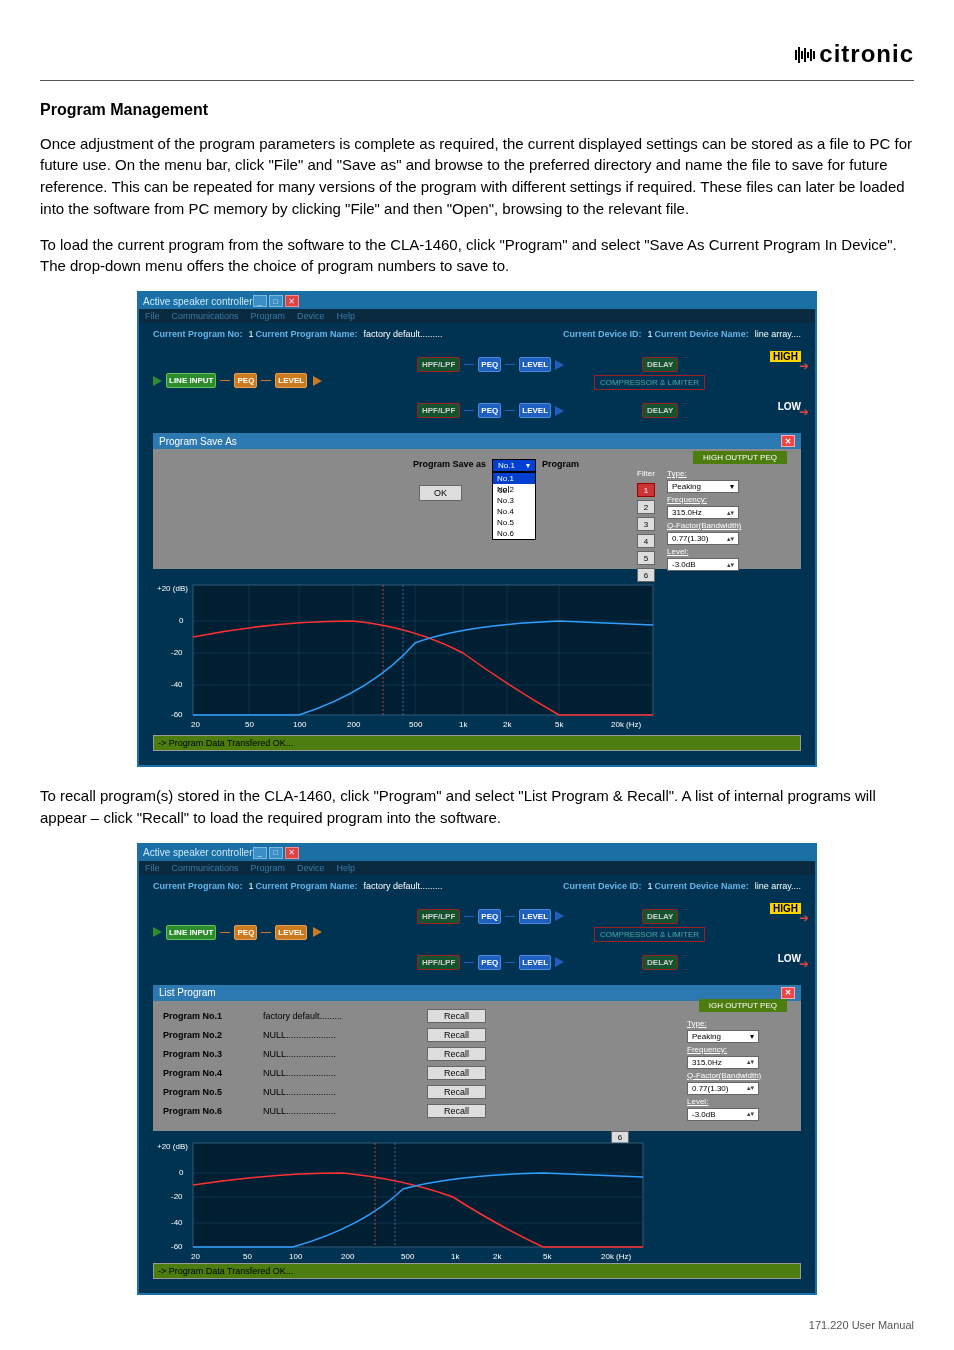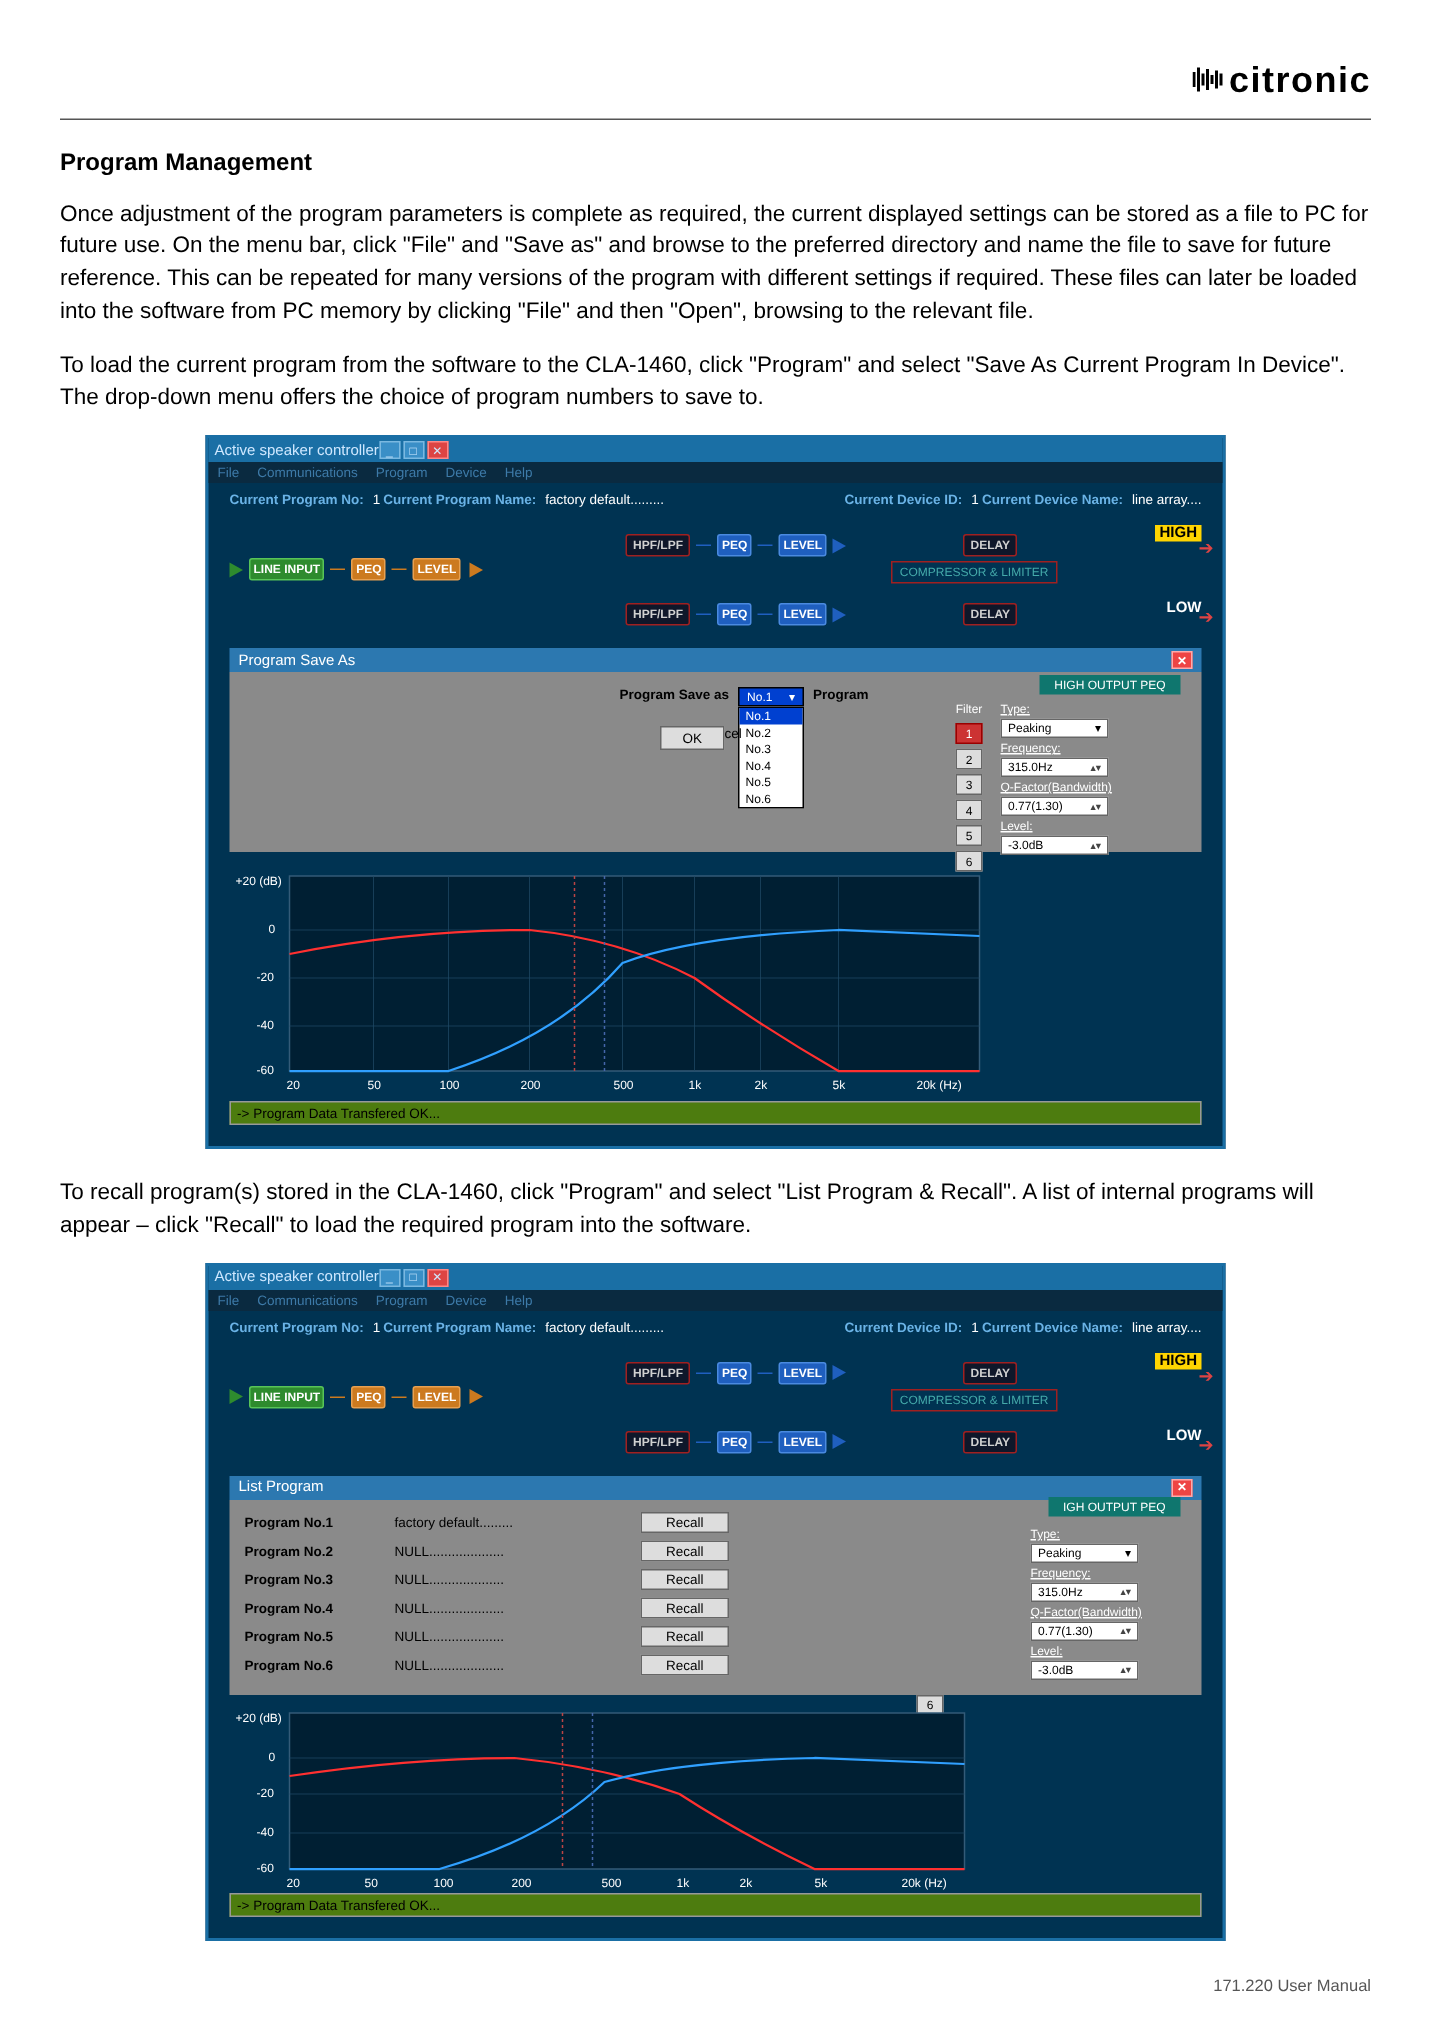--- a/index.html
+++ b/index.html
@@ -138,21 +138,21 @@
     .flow-branch.bot { top: 60px; }
     .node {
       padding: 2px 2px;
       border-radius: 2px;
       font-size: 8px;
       font-weight: bold;
     }
     .node.green { background: #2e8b2e; color:#fff; border:1px solid #58c558; }
     .node.orange { background: #cc7a1f; color:#fff; border:1px solid #e8a050; }
     .node.blue { background: #1f5fbf; color:#fff; border:1px solid #4a8ae0; }
-    .node.box { border:1px solid #a02020; background:#0f172a; color:#d0d0d0; padding:2px 4px; font-size:8px;}
+    .node.box { border:1px solid #a02020; background:#14532d; color:#d0d0d0; padding:2px 4px; font-size:8px;}
     .conn {
       width: 10px;
       height: 1px;
       background: #cc7a1f;
     }
     .conn.blue { background:#1f5fbf; }
     .arrow-green {
       width:0;height:0;border-top:5px solid transparent;border-bottom:5px solid transparent;border-left:9px solid #2e8b2e;
     }
     .comp-limiter {
@@ -191,21 +191,21 @@
       background: #8a8a8a;
       margin: 0 14px;
       padding: 10px 14px;
       min-height: 120px;
       position: relative;
     }
     .side-peq-title {
       position:absolute;
       right:14px;
       top:2px;
-      background:#0f766e;
+      background:#4d7c0f;
       color:#fff;
       font-size:8px;
       padding:2px 10px;
     }
     .side-peq {
       position:absolute;
       right:14px;
       top:20px;
       width:150px;
       font-size:8px;
@@ -467,21 +467,21 @@
               <div class="dd-item sel">No.1</div>
               <div class="dd-item">No.2</div>
               <div class="dd-item">No.3</div>
               <div class="dd-item">No.4</div>
               <div class="dd-item">No.5</div>
               <div class="dd-item">No.6</div>
             </div>
           </div>
           <span class="lblw">Program</span>
         </div>
-        <div style="position:absolute;left:287px;top:36px;display:flex;">
+        <div style="position:absolute;left:266px;top:36px;display:flex;gap:36px;">
           <button class="ok-btn">OK</button>
           <span style="font-size:9px;color:#000;">cel</span>
         </div>
       </div>
 
       <div class="chart-abs">
         <svg class="chart-svg" viewBox="0 0 510 148">
           <rect x="40" y="4" width="460" height="130" fill="#001f33" stroke="#335b78"></rect>
 
           <text x="4" y="10" fill="#fff" font-size="8">+20 (dB)</text>

